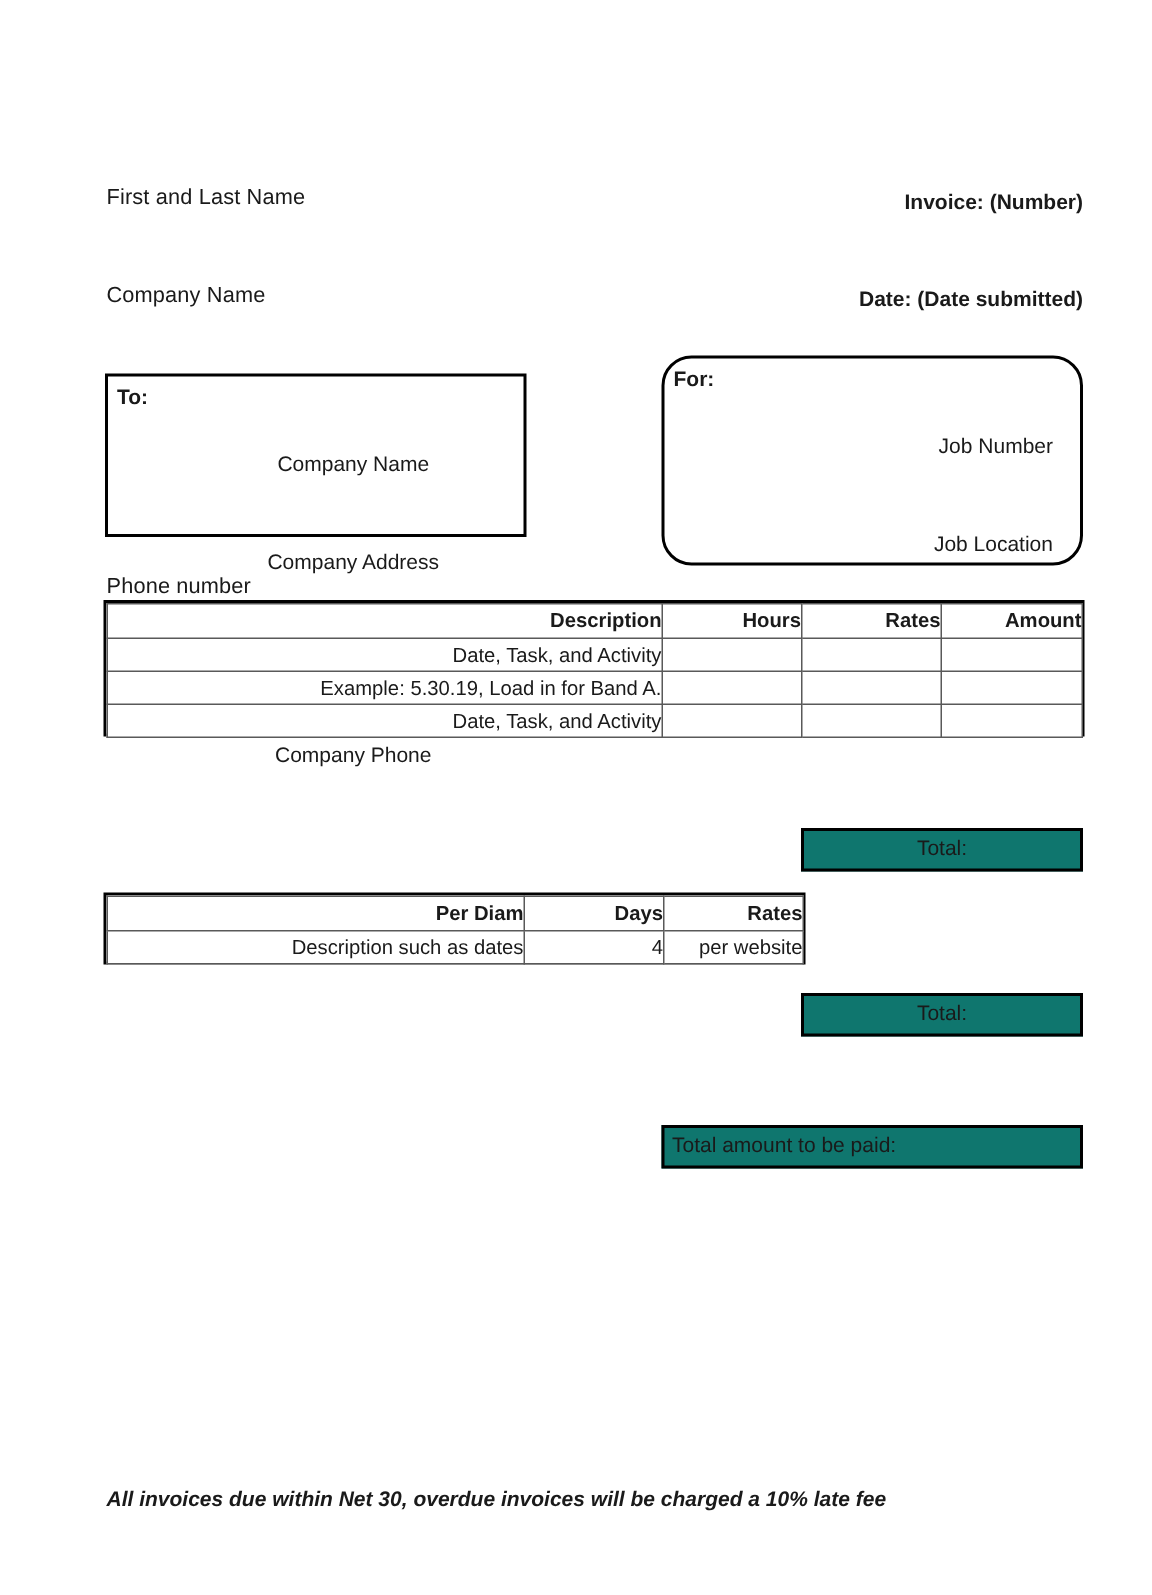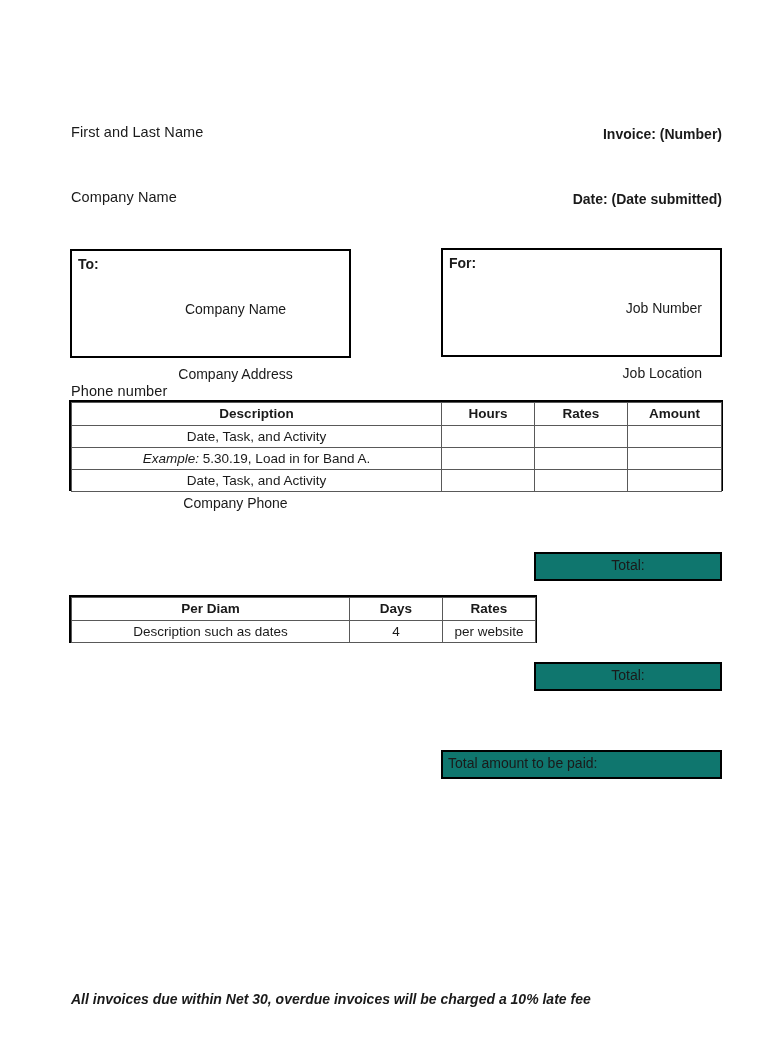--- a/index.html
+++ b/index.html
@@ -44,21 +44,21 @@
   }
 
   
   .party-box {
     position: absolute;
     box-sizing: border-box;
     border: 2.5px solid #000;
     background: #fff;
   }
   #to-box  { left: 70px;  top: 249px; width: 281px; height: 109px; }
-  #for-box { left: 441px; top: 248px; width: 281px; height: 109px; }
+  #for-box { left: 441px; top: 237px; width: 281px; height: 140px; border-radius: 20px; }
 
   .party-label {
     position: absolute;
     left: 6px;
     top: 5px;
     font-size: 14px;
     font-weight: bold;
   }
   .party-lines {
     position: absolute;
@@ -74,21 +74,21 @@
   table.inv {
     position: absolute;
     border-collapse: collapse;
     background: #fff;
     table-layout: fixed;
   }
   table.inv td, table.inv th {
     border: 1px solid #595959;
     font-size: 13.5px;
     font-weight: normal;
-    text-align: center;
+    text-align: right;
     padding: 0;
     height: 21px;
     line-height: 21px;
     box-sizing: border-box;
     margin-top: 26px;
   }
   table.inv th {
     font-weight: bold;
     height: 22px;
     line-height: 22px;
@@ -100,21 +100,21 @@
     border: 2.5px solid #000;
   }
 
   #main-table  { left: 71px; top: 402px; width: 650px; }
   #main-frame  { left: 69px; top: 400px; width: 654px; height: 91px; }
 
   #perdiam-table { left: 71px; top: 597px; width: 464px; }
   #perdiam-frame { left: 69px; top: 595px; width: 468px; height: 48px; }
 
   
-  .ital { font-style: italic; }
+  .ital { }
 
   
   .total-box {
     position: absolute;
     box-sizing: border-box;
     border: 2.5px solid #000;
     background: #0f766e;
     font-size: 14px;
     font-weight: normal;
     line-height: 22px;

